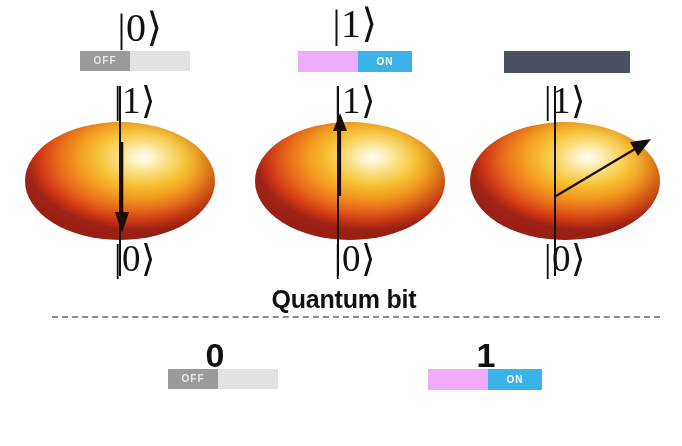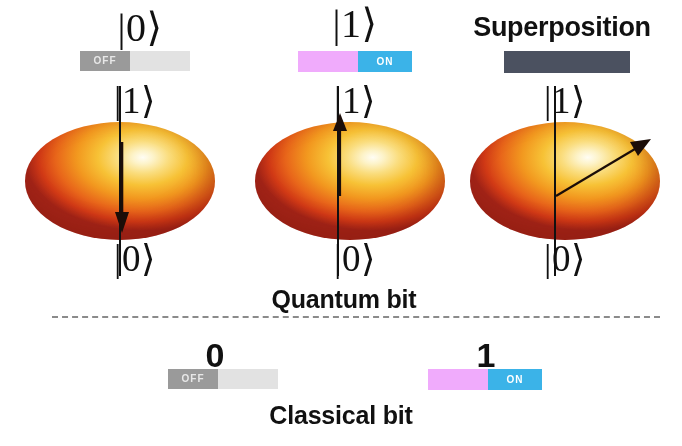--- a/index.html
+++ b/index.html
@@ -136,21 +136,20 @@
 </style>
 </head>
 <body>
 
 <div id="canvas">
 
   <div class="abs ket ket-top" style="left:40px; top:8px; width:200px;">|0⟩</div>
 
   <div class="abs ket ket-top" style="left:255px; top:4px; width:200px;">|1⟩</div>
 
-  <div class="abs heading heading-superposition" style="left:452px; top:14px; width:220px;">Superposition</div>
 
   <div class="toggle toggle-off" style="left:80px; top:51px; width:110px; height:20px;">
     <div class="toggle-knob" style="width:50px;">
       <span style="font-size:10px;">OFF</span>
     </div>
     <div class="toggle-track"></div>
   </div>
 
   <div class="toggle toggle-on" style="left:298px; top:51px; width:114px; height:21px;">
     <div class="toggle-track"></div>
@@ -224,15 +223,14 @@
     <div class="toggle-track"></div>
   </div>
 
   <div class="toggle toggle-on" style="left:428px; top:369px; width:114px; height:21px;">
     <div class="toggle-track"></div>
     <div class="toggle-knob" style="width:54px;">
       <span style="font-size:10px;">ON</span>
     </div>
   </div>
 
-  <div class="abs heading heading-section" style="left:241px; top:403px; width:200px;">Classical bit</div>
 
 </div>
 
 </body></html>

